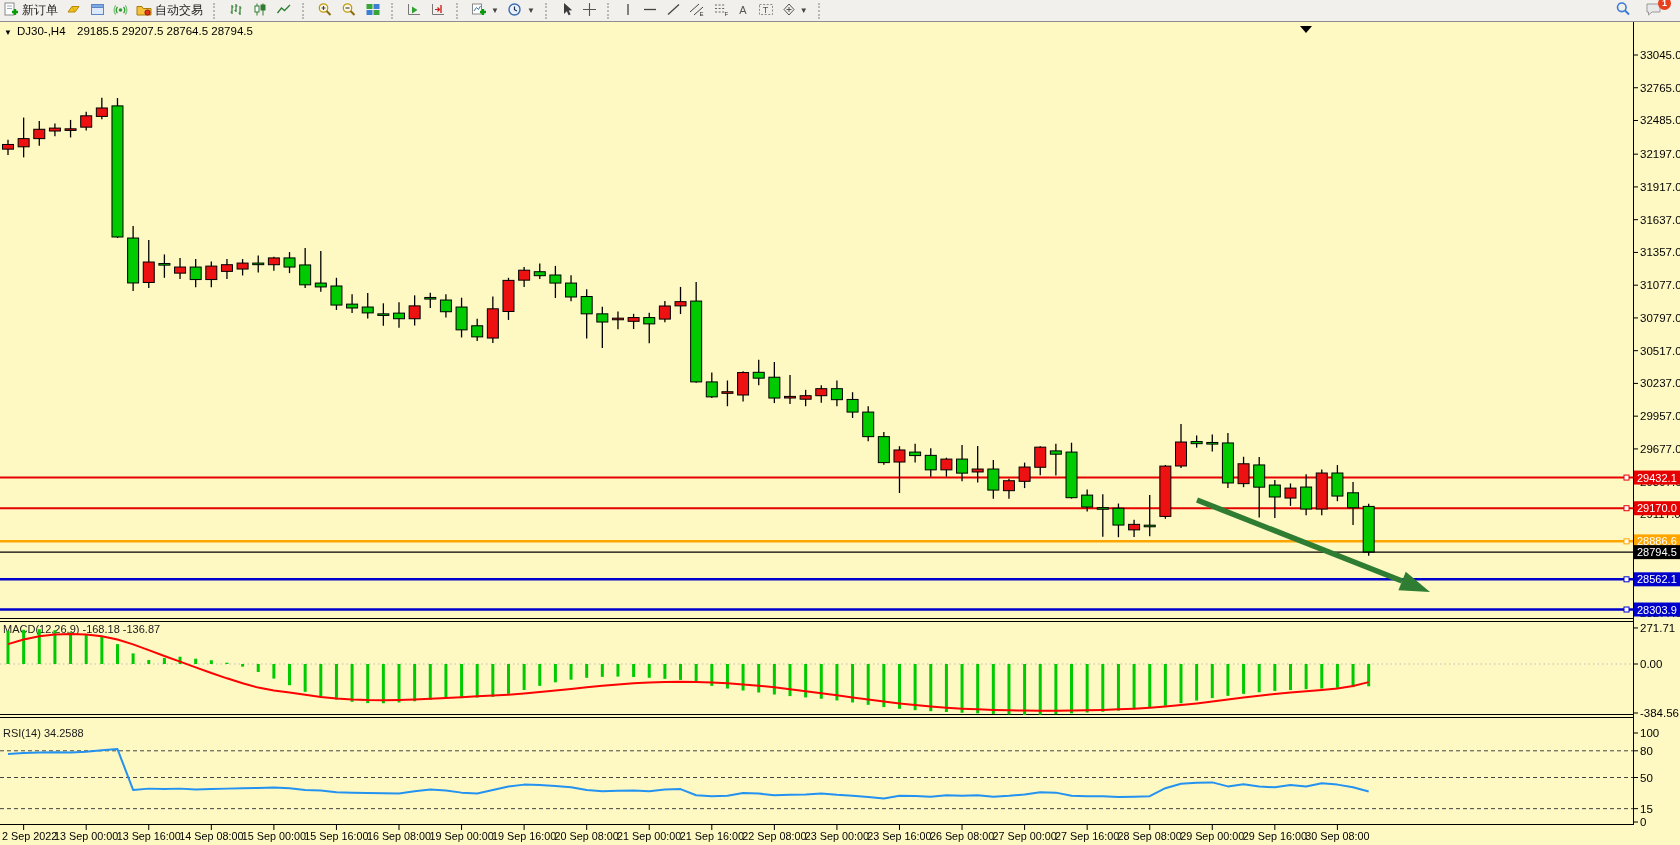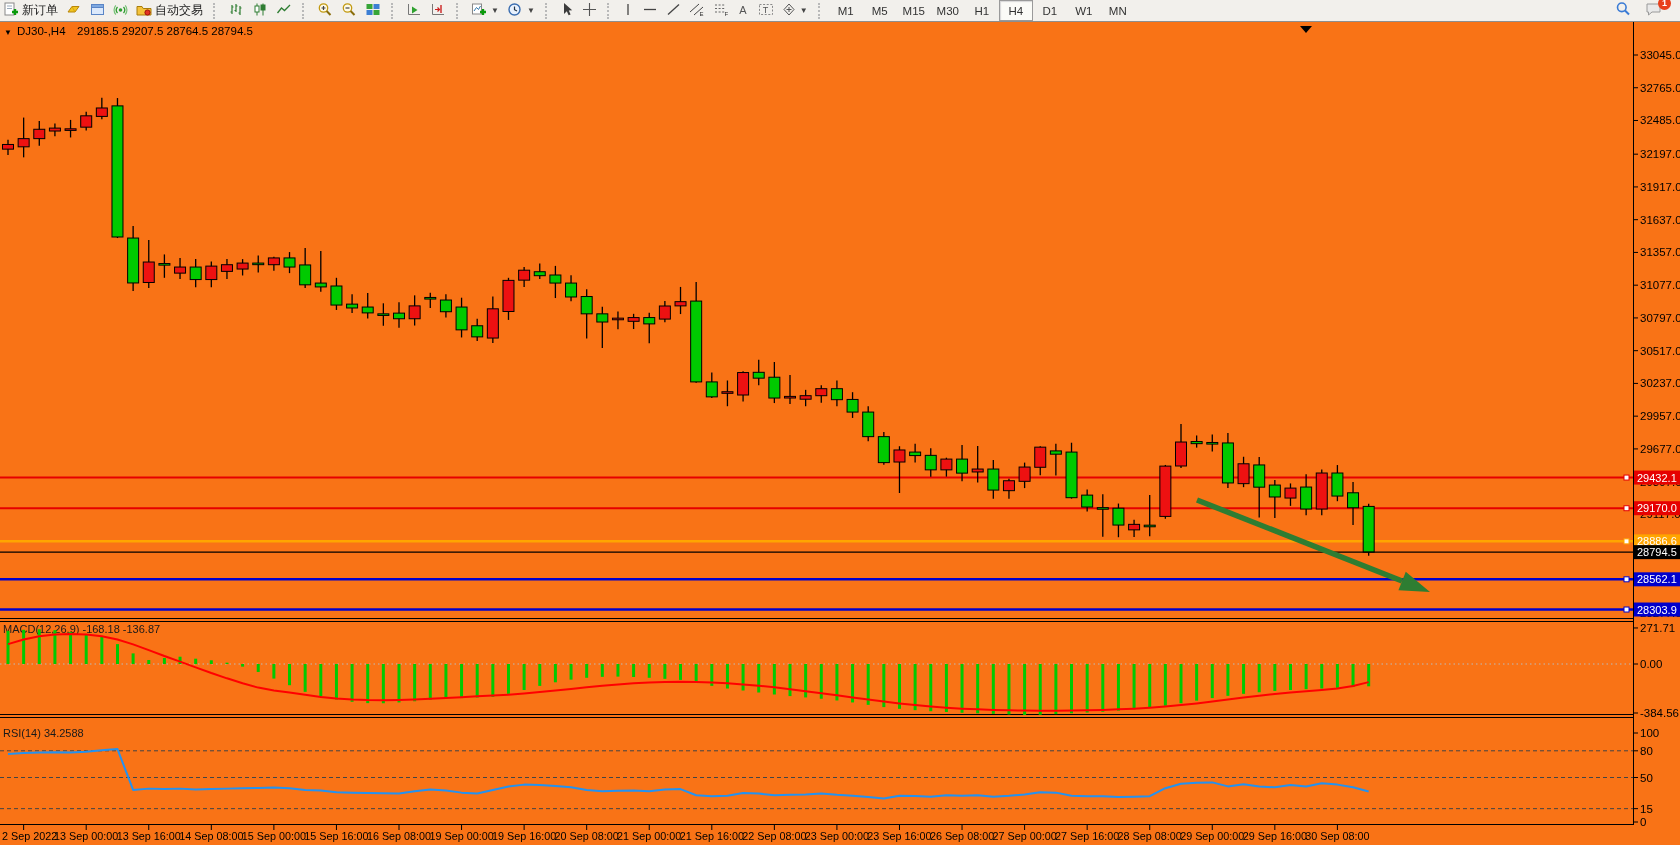--- a/index.html
+++ b/index.html
@@ -1,17 +1,17 @@
 <!DOCTYPE html>
 <html><head>
 <meta charset="utf-8">
 <style>
   html,body{margin:0;padding:0;background:#fff;width:1680px;height:845px;overflow:hidden;
     font-family:"Liberation Sans",sans-serif;-webkit-font-smoothing:antialiased;}
-  #app{position:relative;width:1680px;height:845px;background:#f97316;}
+  #app{position:relative;width:1680px;height:845px;background:#fef9c3;}
   
   #toolbar{position:absolute;top:0;left:0;width:1680px;height:21px;background:#f2f0ec;
     border-bottom:1px solid #8e8e8e;display:flex;align-items:center;z-index:5;font-size:12px;color:#222;}
   .tb-group{display:flex;align-items:center;height:20px;}
   .sep{width:5px;height:16px;border-left:2px dotted #b9b9b9;margin:0 4px 0 6px;}
   .btn{display:flex;align-items:center;gap:3px;height:19px;padding:0 3px;border:1px solid transparent;
     cursor:default;white-space:nowrap;}
   .btn.active{background:#fbfbf7;border:1px solid #9a9a9a;box-shadow:inset 1px 1px 1px #d7d7d7;}
   .btn .caret{font-size:8px;color:#444;margin-left:1px;}
   .tf-btn{min-width:26px;justify-content:center;font-size:11.5px;color:#333;}
@@ -207,31 +207,20 @@
       <div class="btn">
           <span><svg width="14" height="15" viewBox="0 0 14 15">
               <path d="M7 2 L12 7.5 L7 13 L2 7.5 Z" fill="none" stroke="#555"></path>
               <path d="M4.5 7.5h5M7 5v5" stroke="#555"></path>
             </svg></span>
           <span class="caret">▼</span>
         </div>
     </div>
 
     <span class="sep"></span>
-    <div class="tb-group" id="tf-group">
-      <div class="btn tf-btn">M1</div>
-      <div class="btn tf-btn">M5</div>
-      <div class="btn tf-btn">M15</div>
-      <div class="btn tf-btn">M30</div>
-      <div class="btn tf-btn">H1</div>
-      <div class="btn tf-btn active">H4</div>
-      <div class="btn tf-btn">D1</div>
-      <div class="btn tf-btn">W1</div>
-      <div class="btn tf-btn">MN</div>
-    </div>
 
     <div id="right-tools">
       <div class="btn">
           <span><svg width="16" height="16" viewBox="0 0 16 16">
               <circle cx="6.8" cy="6.3" r="4.3" fill="none" stroke="#3a7bd5" stroke-width="1.6"></circle>
               <line x1="10" y1="9.5" x2="14" y2="13.5" stroke="#3a7bd5" stroke-width="2"></line>
             </svg></span>
         </div>
       <div class="btn bubble-wrap">
         <span><svg width="17" height="16" viewBox="0 0 17 16">

